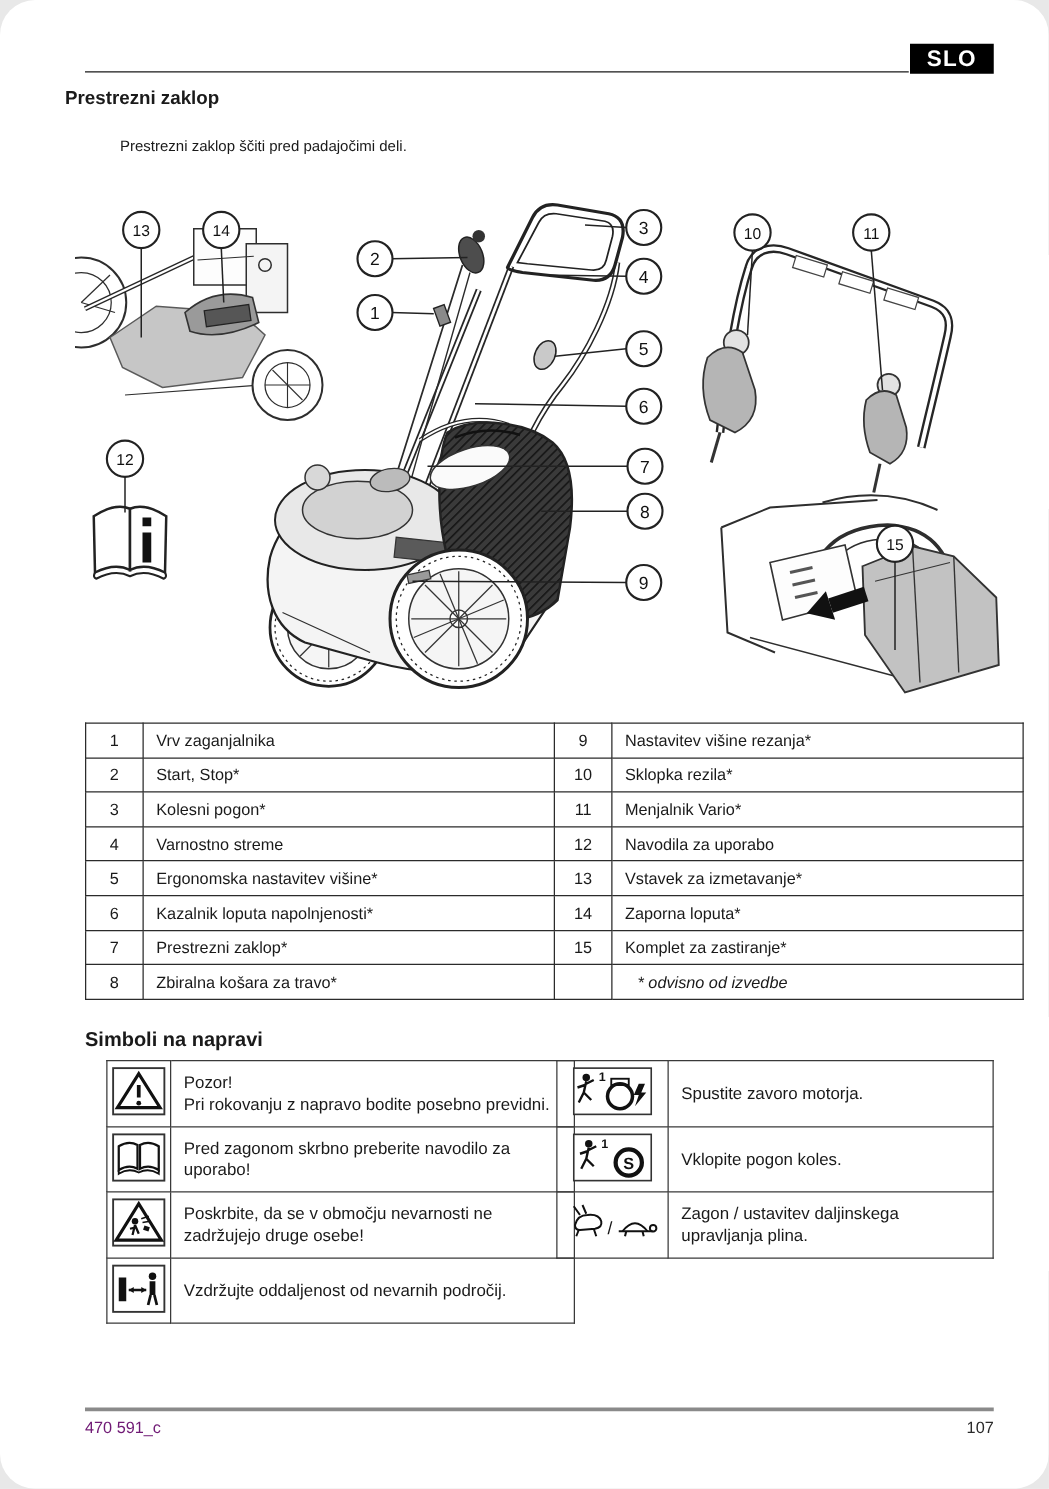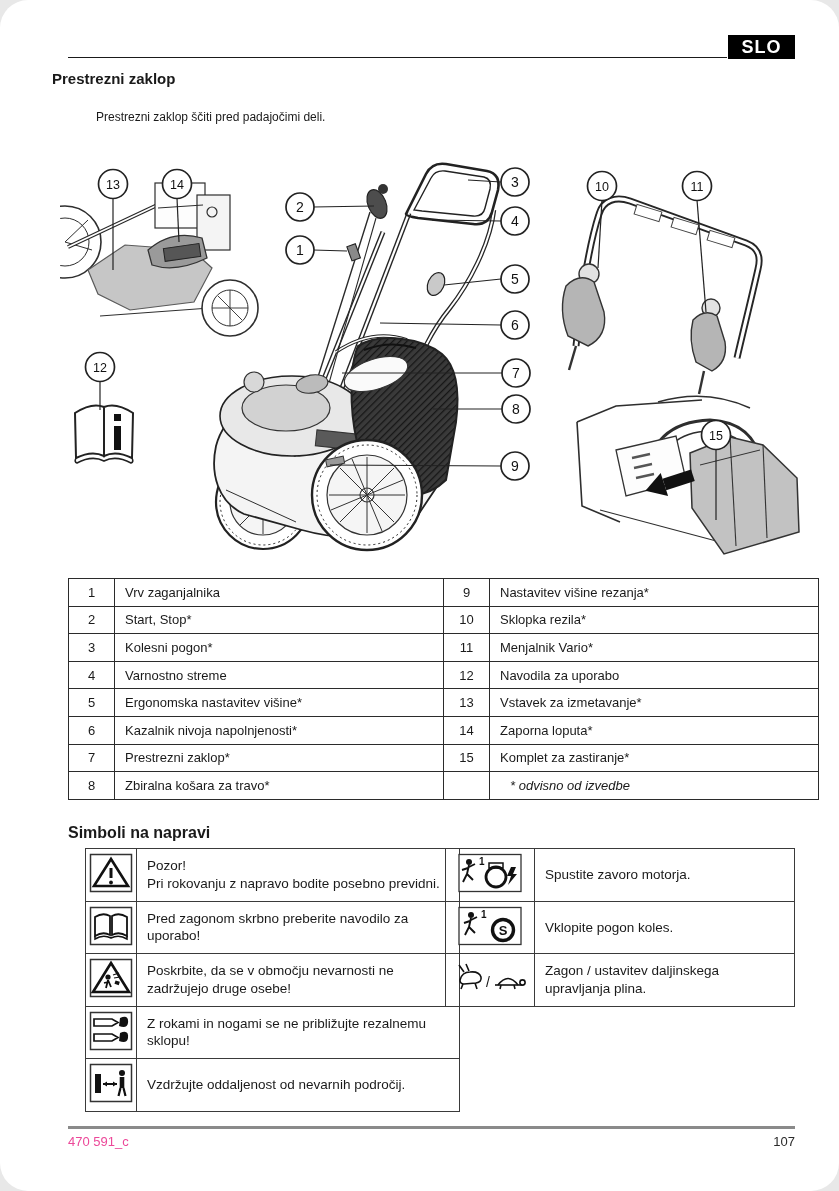--- a/index.html
+++ b/index.html
@@ -44,21 +44,21 @@
   .symbols-left td,.symbols-right td{border:1.4px solid #3a3a3a;font-size:13.5px;vertical-align:middle;padding:0;}
   .symbols-left td{height:45.5px;}
   .symbols-right td{height:45.5px;}
   .symbols-left td.ico{width:50px;text-align:center;}
   .symbols-right td.ico{width:88px;text-align:center;}
   .symbols-left td.txt,.symbols-right td.txt{padding:3px 6px 3px 10px;line-height:1.28;}
   .sym-line{display:block;}
 
   
   .footer-rule{position:absolute;left:68px;top:1126px;width:727px;height:3px;background:#8a8a8a;}
-  .footer-left{position:absolute;left:68px;top:1134px;font-size:13px;color:#ec4899;}
+  .footer-left{position:absolute;left:68px;top:1134px;font-size:13px;color:#701a75;}
   .footer-right{position:absolute;right:44px;top:1134px;font-size:13px;color:#2a2a2a;}
 </style>
 </head>
 <body>
 
 <div class="page">
 
   <div class="header-rule"></div>
   <div class="lang-badge">SLO</div>
   <div class="page-title">Prestrezni zaklop</div>
@@ -327,21 +327,21 @@
         <td class="lbl">Navodila za uporabo</td>
       </tr>
       <tr>
         <td class="num">5</td>
         <td class="lbl">Ergonomska nastavitev višine*</td>
         <td class="num">13</td>
         <td class="lbl">Vstavek za izmetavanje*</td>
       </tr>
       <tr>
         <td class="num">6</td>
-        <td class="lbl">Kazalnik nivoja napolnjenosti*</td>
+        <td class="lbl">Kazalnik loputa napolnjenosti*</td>
         <td class="num">14</td>
         <td class="lbl">Zaporna loputa*</td>
       </tr>
       <tr>
         <td class="num">7</td>
         <td class="lbl">Prestrezni zaklop*</td>
         <td class="num">15</td>
         <td class="lbl">Komplet za zastiranje*</td>
       </tr>
       <tr>
@@ -391,34 +391,20 @@
               <path d="M22,5 L40,34 L4,34 Z" fill="none" stroke="#111" stroke-width="2.6"></path>
               <circle cx="19" cy="19" r="2.6" fill="#111"></circle>
               <path d="M19,22 L17,30 M19,22 L22,29 M19,24 L15,25" stroke="#111" stroke-width="1.8" fill="none"></path>
               <rect x="26" y="23" width="4.5" height="3.5" fill="#111" transform="rotate(18 28 24.5)"></rect>
               <line x1="24" y1="17" x2="30" y2="15" stroke="#111" stroke-width="1.2"></line>
               <line x1="25" y1="20" x2="31" y2="19" stroke="#111" stroke-width="1.2"></line>
             </svg>
         </td>
         <td class="txt">
           <span class="sym-line">Poskrbite, da se v območju nevarnosti ne zadržujejo druge osebe!</span>
-        </td>
-      </tr>
-      <tr>
-        <td class="ico">
-          <svg width="44" height="40" viewBox="0 0 44 40">
-              <rect x="1.5" y="1.5" width="41" height="37" fill="#fff" stroke="#333" stroke-width="1.5"></rect>
-              <polygon points="5,8 23,8 29,11.5 23,15 5,15" fill="#fff" stroke="#111" stroke-width="1.7"></polygon>
-              <polygon points="5,23 23,23 29,26.5 23,30 5,30" fill="#fff" stroke="#111" stroke-width="1.7"></polygon>
-              <path d="M31,7 Q40,3 39,12 Q38,18 30,15 Z" fill="#111"></path>
-              <path d="M31,22 Q40,18 39,27 Q38,33 30,30 Z" fill="#111"></path>
-            </svg>
-        </td>
-        <td class="txt">
-          <span class="sym-line">Z rokami in nogami se ne približujte rezalnemu sklopu!</span>
         </td>
       </tr>
       <tr>
         <td class="ico">
           <svg width="44" height="40" viewBox="0 0 44 40">
               <rect x="1.5" y="1.5" width="41" height="37" fill="#fff" stroke="#333" stroke-width="1.5"></rect>
               <rect x="6" y="11" width="6" height="19" fill="#111"></rect>
               <circle cx="33" cy="10" r="3" fill="#111"></circle>
               <rect x="30.7" y="14" width="4.6" height="11" fill="#111"></rect>
               <path d="M31.5,25 L29.5,33 M34.5,25 L36.5,33" stroke="#111" stroke-width="2.2"></path>

